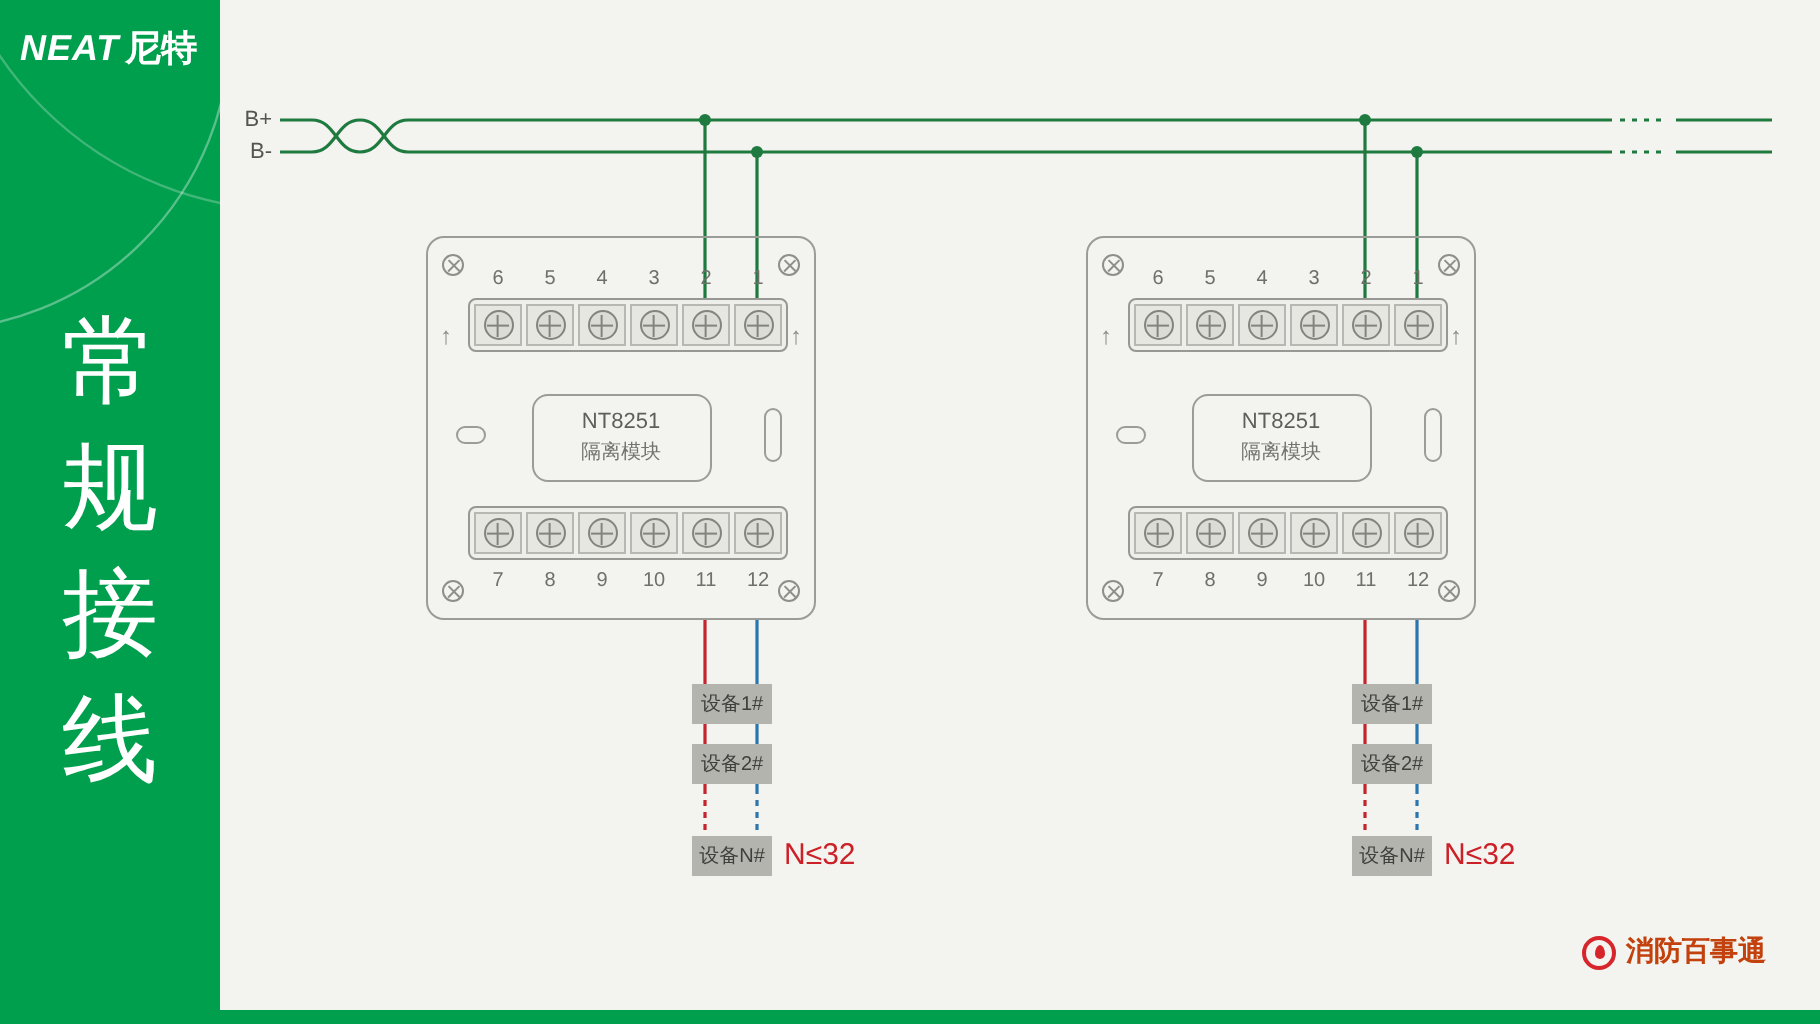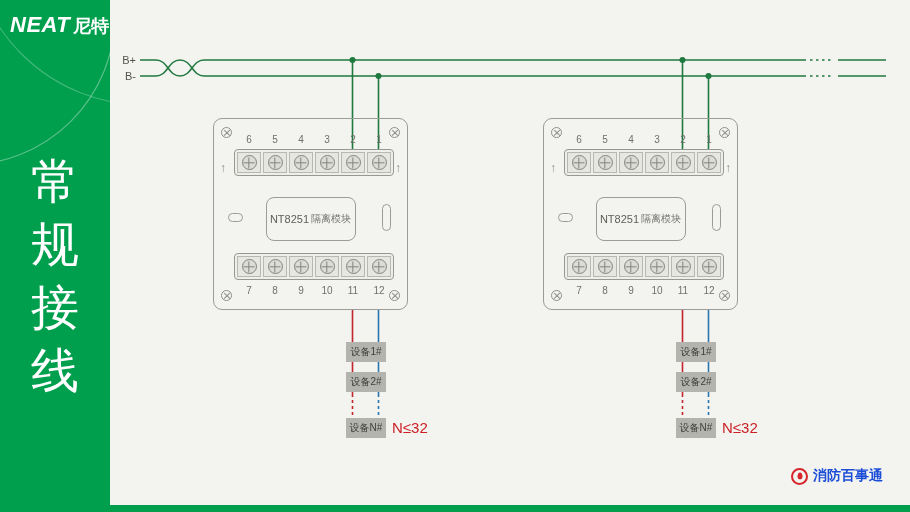--- a/index.html
+++ b/index.html
@@ -5,21 +5,21 @@
   * { box-sizing: border-box; margin: 0; padding: 0; }
   body {
     width: 910px; height: 512px; position: relative; overflow: hidden;
     background: #f3f3ef;
     font-family: "Liberation Sans", sans-serif;
   }
   
   .sidebar { position:absolute; left:0; top:0; width:110px; height:512px; background:#009f4d; z-index:4; }
   .sidebar-arcs { position:absolute; left:0; top:0; }
   .brand { position:absolute; left:10px; top:12px; color:#fff; white-space:nowrap; }
-  .brand-en { font-style:italic; font-weight:bold; font-size:22px; letter-spacing:.5px; }
+  .brand-en { font-style:italic; font-weight:bold; font-size:18px; letter-spacing:.5px; }
   .brand-cn { font-size:18px; font-weight:bold; margin-left:3px; }
   .vtitle { position:absolute; left:0; top:150px; width:110px; display:flex; flex-direction:column; align-items:center; }
   .vtitle span { color:#fff; font-size:48px; line-height:63px; }
   .bottom-bar { position:absolute; left:0; bottom:0; width:910px; height:7px; background:#009f4d; z-index:4; }
 
   
   .bus-label { position:absolute; width:20px; text-align:right; font-size:11px; color:#55554f; z-index:2; }
   .bus-plus { left:116px; top:54px; }
   .bus-minus { left:116px; top:70px; }
 
@@ -47,37 +47,37 @@
   .strip.top { top:30px; } .strip.bottom { top:134px; }
   .cell { width:24px; height:21px; border:1px solid #b8b8b3; background:#e7e7e2;
           display:flex; align-items:center; justify-content:center; }
   .tscrew { width:15px; height:15px; border:1.4px solid #84847f; border-radius:50%; position:relative; background:#dcdcd7; }
   .tscrew::before, .tscrew::after { content:""; position:absolute; left:50%; top:50%; background:#84847f; }
   .tscrew::before { width:11px; height:1.4px; transform:translate(-50%,-50%); }
   .tscrew::after  { width:1.4px; height:11px; transform:translate(-50%,-50%); }
 
   .mlabel { position:absolute; left:50%; top:78px; transform:translateX(-50%);
             width:90px; height:44px; border:1.5px solid #9b9b97; border-radius:8px;
-            display:flex; flex-direction:row; align-items:center; justify-content:center; gap:2px; }
+            display:flex; flex-direction:column; align-items:center; justify-content:center; gap:2px; }
   .mlabel .model { font-size:11px; color:#5e5e5a; }
   .mlabel .name  { font-size:10px; color:#73736f; }
   .pill-h { position:absolute; left:14px; top:94px; width:15px; height:9px; border:1.4px solid #9b9b97; border-radius:5px; }
   .pill-v { position:absolute; right:16px; top:85px; width:9px; height:27px; border:1.4px solid #9b9b97; border-radius:5px; }
 
   
   .dev { position:absolute; width:40px; height:20px; background:#b4b4af; color:#3f3f3b;
          font-size:10px; display:flex; align-items:center; justify-content:center; z-index:3; }
   .limit { position:absolute; color:#cc2027; font-size:15px; z-index:3;text-align:center; }
 
   
   .footer-brand { position:absolute; left:791px; top:467px; display:flex; align-items:center; gap:5px; z-index:3; }
   .fire-icon { width:17px; height:17px; border-radius:50%; border:2px solid #d6252b; position:relative; }
   .fire-icon::after { content:""; position:absolute; left:50%; top:50%; width:5px; height:7px; background:#d6252b;
                       border-radius:50% 50% 50% 50% / 65% 65% 35% 35%; transform:translate(-50%,-50%); }
-  .footer-brand .txt { font-size:14px; font-weight:bold; color:#1d4ed8; }
+  .footer-brand .txt { font-size:14px; font-weight:bold; color:#c2410c; }
 
   svg.wiring { position:absolute; left:0; top:0; z-index:1; }
 </style>
 </head>
 <body>
 
 <svg class="wiring" width="910" height="512">
   <g stroke="#1f7a40" stroke-width="1.6" fill="none">
     <path d="M140,60 H156 C168,60 168,76 180,76 C192,76 192,60 204,60 H806 M838,60 H886"></path>
     <path d="M140,76 H156 C168,76 168,60 180,60 C192,60 192,76 204,76 H806 M838,76 H886"></path>

